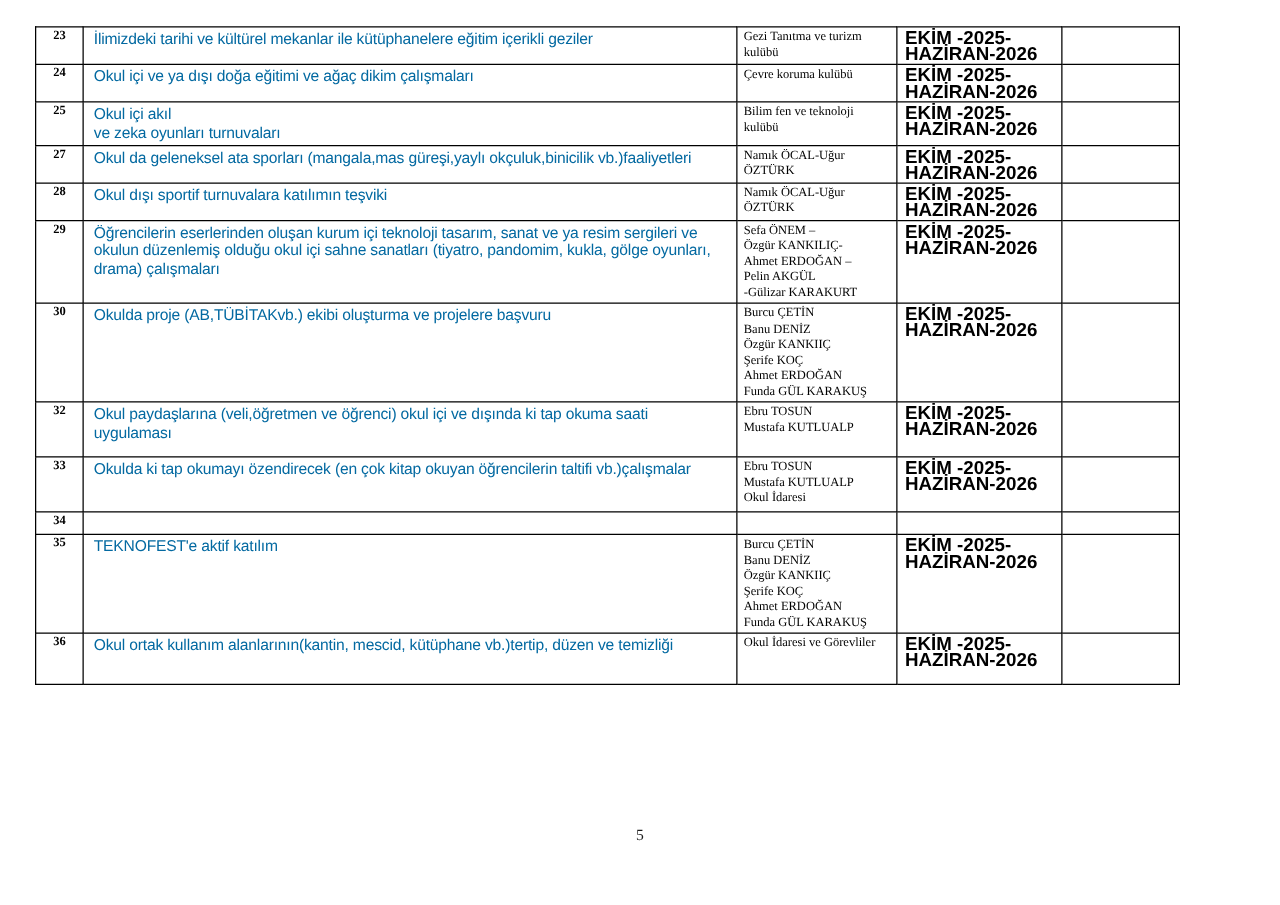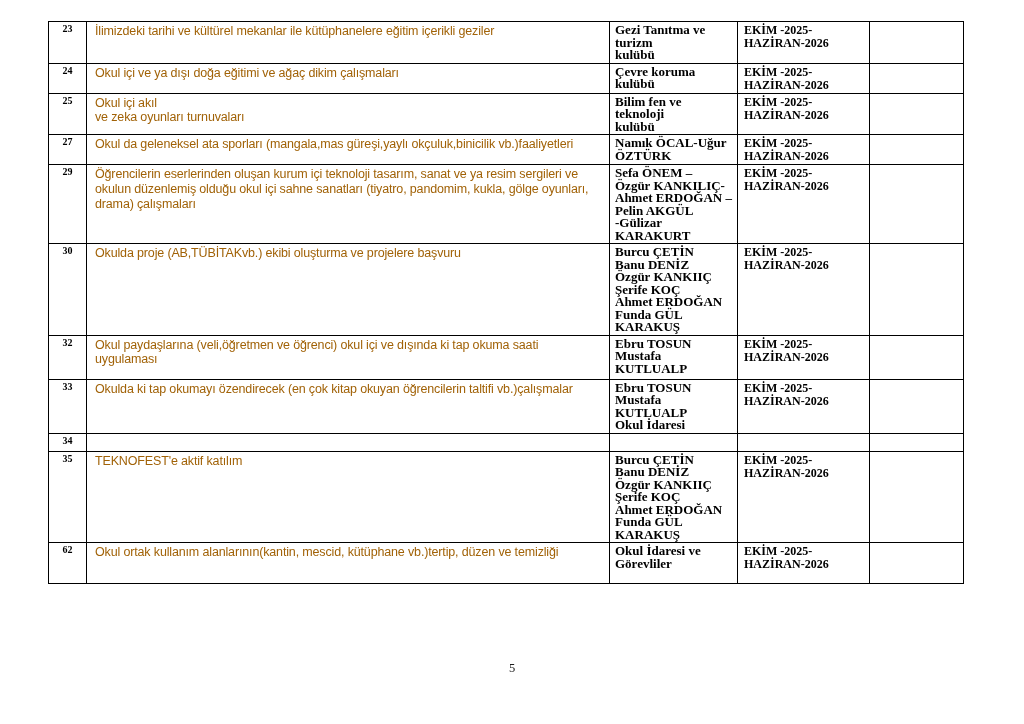--- a/index.html
+++ b/index.html
@@ -11,21 +11,21 @@
     position: relative;
     width: 1024px;
     height: 724px;
     background: #ffffff;
     overflow: hidden;
     font-family: "Liberation Serif", serif;
     color: #000000;
   }
   table.plan {
     position: absolute;
-    left: 48px;
+    left: 28px;
     top: 21px;
     width: 915px;
     border-collapse: collapse;
     table-layout: fixed;
   }
   table.plan td {
     border: 1px solid #000000;
     vertical-align: top;
     overflow: hidden;
     word-wrap: break-word;
@@ -35,35 +35,34 @@
     vertical-align: middle;
     font-family: "Liberation Serif", serif;
     font-weight: bold;
     font-size: 10px;
   }
   td.c-act {
     font-family: "Liberation Sans", sans-serif;
     font-size: 12.5px;
     line-height: 1.18;
     letter-spacing: -0.15px;
-    color: #a16207;
+    color: #0369a1;
     padding: 2px 8px;
     vertical-align: middle;
   }
   td.c-resp {
     font-family: "Liberation Serif", serif;
-    font-size: 13px;
+    font-size: 10px;
     line-height: 12.5px;
     padding: 2px 4px 1px 5px;
-    font-weight: bold;
   }
   td.c-date {
-    font-family: Liberation Serif, serif;
+    font-family: Liberation Sans, sans-serif;
     font-weight: bold;
-    font-size: 12px;
+    font-size: 15px;
     line-height: 13px;
     padding: 2px 4px 1px 6px;
   }
   td.c-extra {
     background: #ffffff;
   }
   .page-number {
     position: absolute;
     left: 0;
     right: 0;
@@ -109,20 +108,27 @@
           <td class="c-date">EKİM -2025-<br>HAZİRAN-2026</td>
           <td class="c-extra"></td>
         </tr>
         <tr style="height: 26px;">
           <td class="c-num">27</td>
           <td class="c-act">Okul da geleneksel ata sporları (mangala,mas güreşi,yaylı okçuluk,binicilik vb.)faaliyetleri</td>
           <td class="c-resp">Namık ÖCAL-Uğur<br>ÖZTÜRK</td>
           <td class="c-date">EKİM -2025-<br>HAZİRAN-2026</td>
           <td class="c-extra"></td>
         </tr>
+        <tr style="height: 26px;">
+          <td class="c-num">28</td>
+          <td class="c-act">Okul dışı sportif turnuvalara katılımın teşviki</td>
+          <td class="c-resp">Namık ÖCAL-Uğur<br>ÖZTÜRK</td>
+          <td class="c-date">EKİM -2025-<br>HAZİRAN-2026</td>
+          <td class="c-extra"></td>
+        </tr>
         <tr style="height: 62px;">
           <td class="c-num">29</td>
           <td class="c-act">Öğrencilerin eserlerinden oluşan kurum içi teknoloji tasarım, sanat ve ya resim sergileri ve okulun düzenlemiş olduğu okul içi sahne sanatları (tiyatro, pandomim, kukla, gölge oyunları, drama) çalışmaları</td>
           <td class="c-resp">Sefa ÖNEM –<br>Özgür KANKILIÇ-<br>Ahmet ERDOĞAN –<br>Pelin AKGÜL<br>-Gülizar KARAKURT</td>
           <td class="c-date">EKİM -2025-<br>HAZİRAN-2026</td>
           <td class="c-extra"></td>
         </tr>
         <tr style="height: 78px; margin-left: 43px;">
           <td class="c-num">30</td>
           <td class="c-act">Okulda proje (AB,TÜBİTAKvb.) ekibi oluşturma ve projelere başvuru</td>
@@ -152,21 +158,21 @@
           <td class="c-extra"></td>
         </tr>
         <tr style="height: 78px;">
           <td class="c-num">35</td>
           <td class="c-act">TEKNOFEST'e aktif katılım</td>
           <td class="c-resp">Burcu ÇETİN<br>Banu DENİZ<br>Özgür KANKIIÇ<br>Şerife KOÇ<br>Ahmet ERDOĞAN<br>Funda GÜL KARAKUŞ</td>
           <td class="c-date">EKİM -2025-<br>HAZİRAN-2026</td>
           <td class="c-extra"></td>
         </tr>
         <tr style="height: 41px;">
-          <td class="c-num">62</td>
+          <td class="c-num">36</td>
           <td class="c-act">Okul ortak kullanım alanlarının(kantin, mescid, kütüphane vb.)tertip, düzen ve temizliği</td>
           <td class="c-resp">Okul İdaresi ve Görevliler</td>
           <td class="c-date">EKİM -2025-<br>HAZİRAN-2026</td>
           <td class="c-extra"></td>
         </tr>
       </tbody>
   </table>
 
   <div class="page-number">5</div>
 

